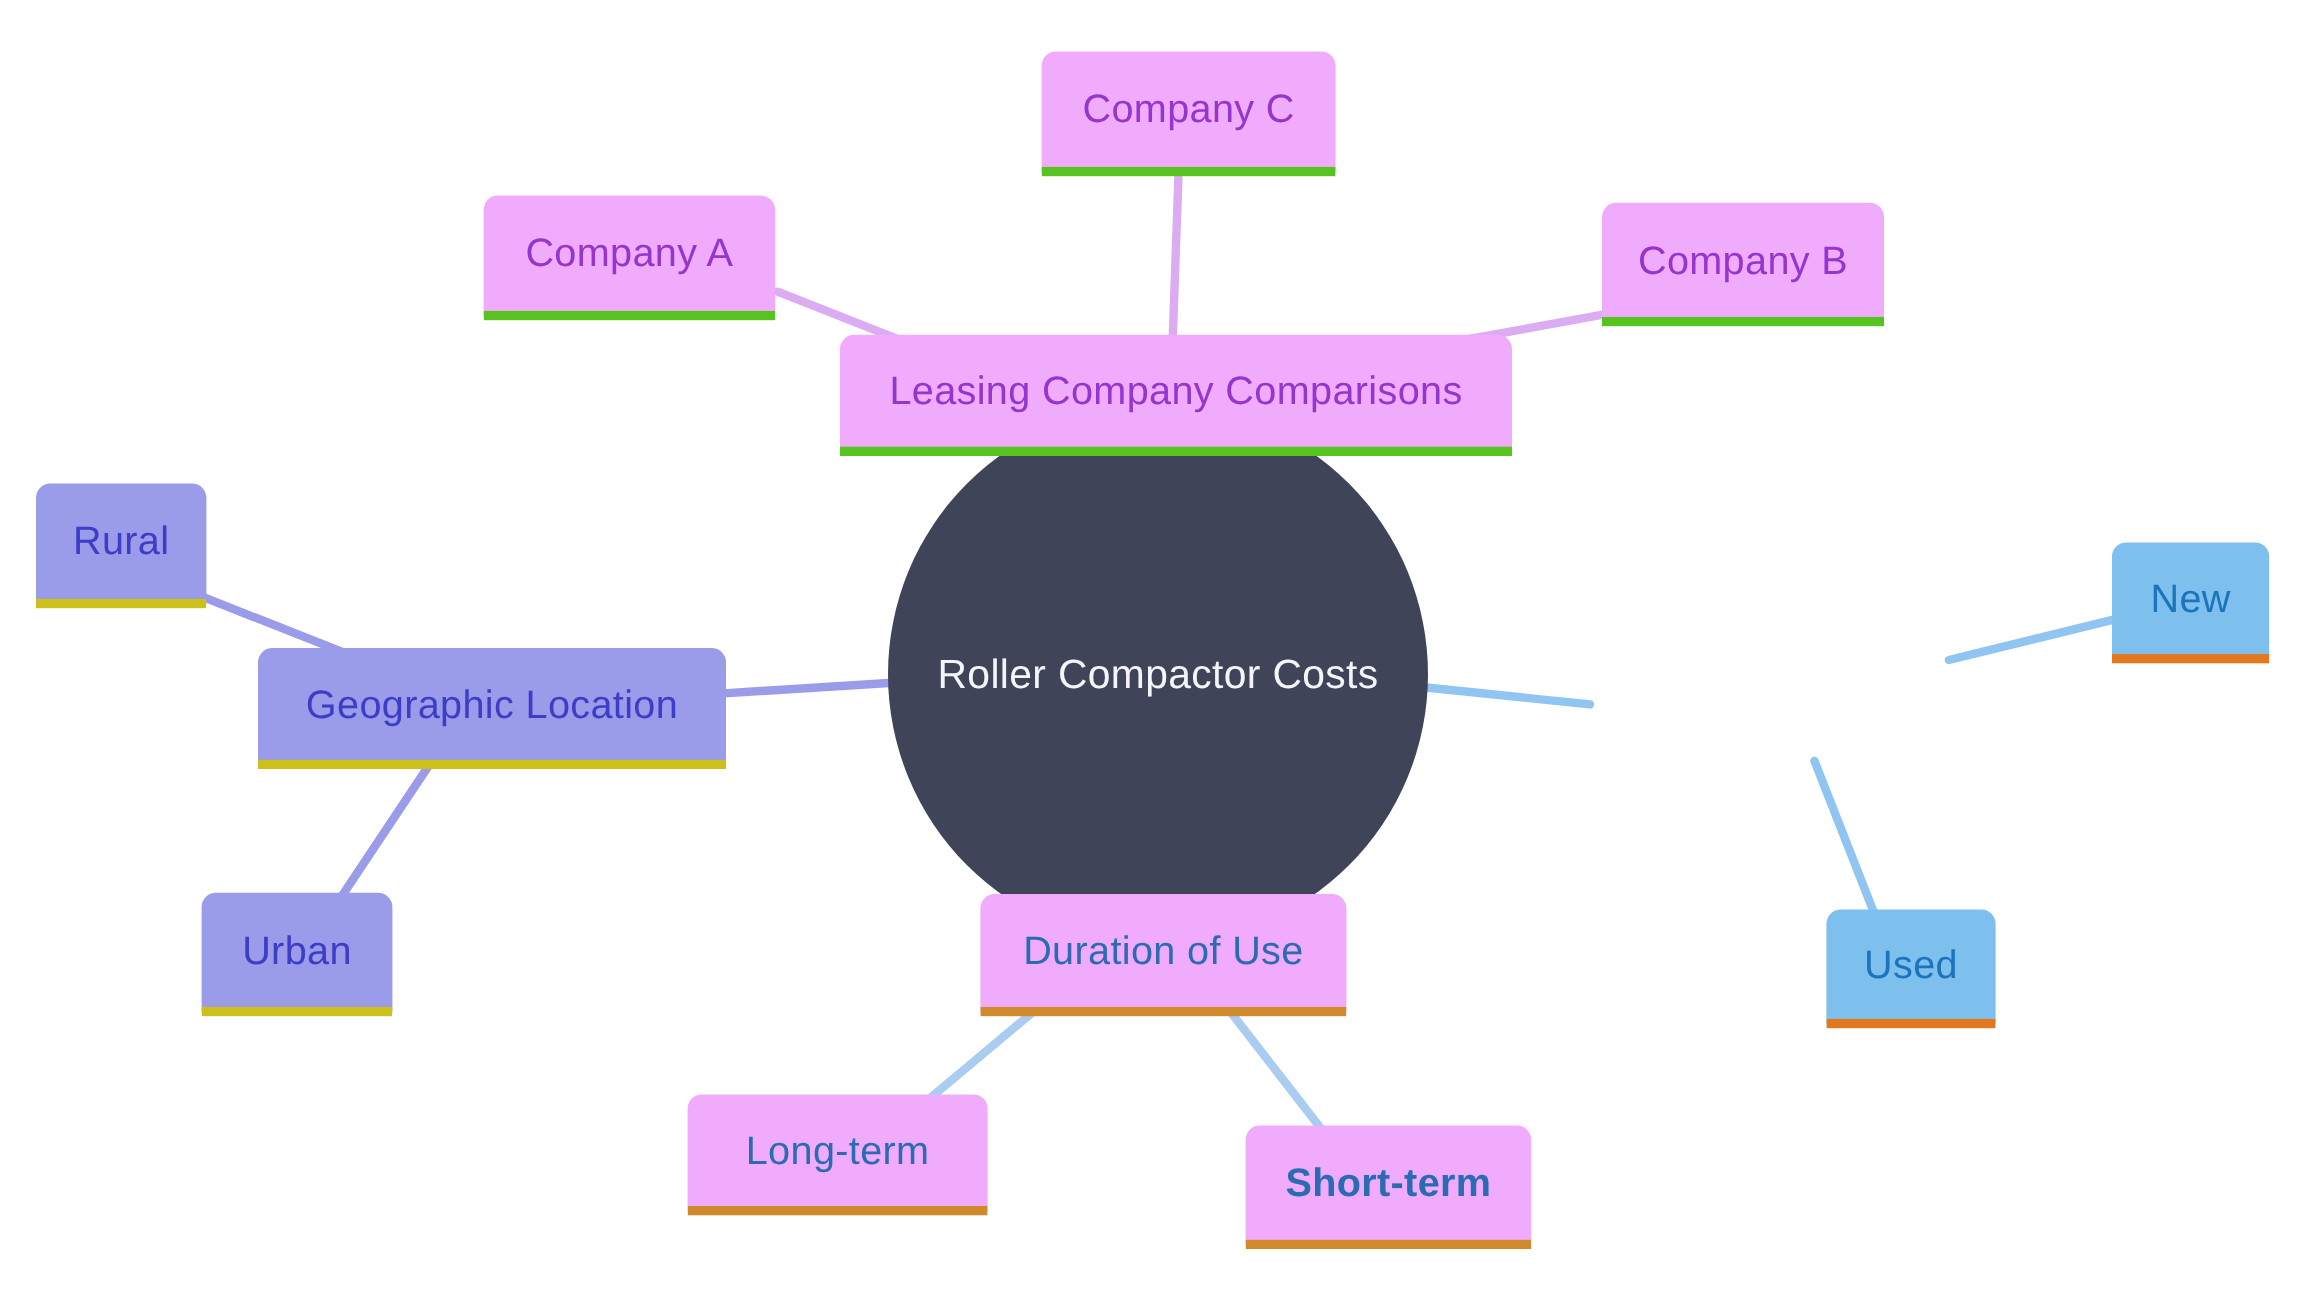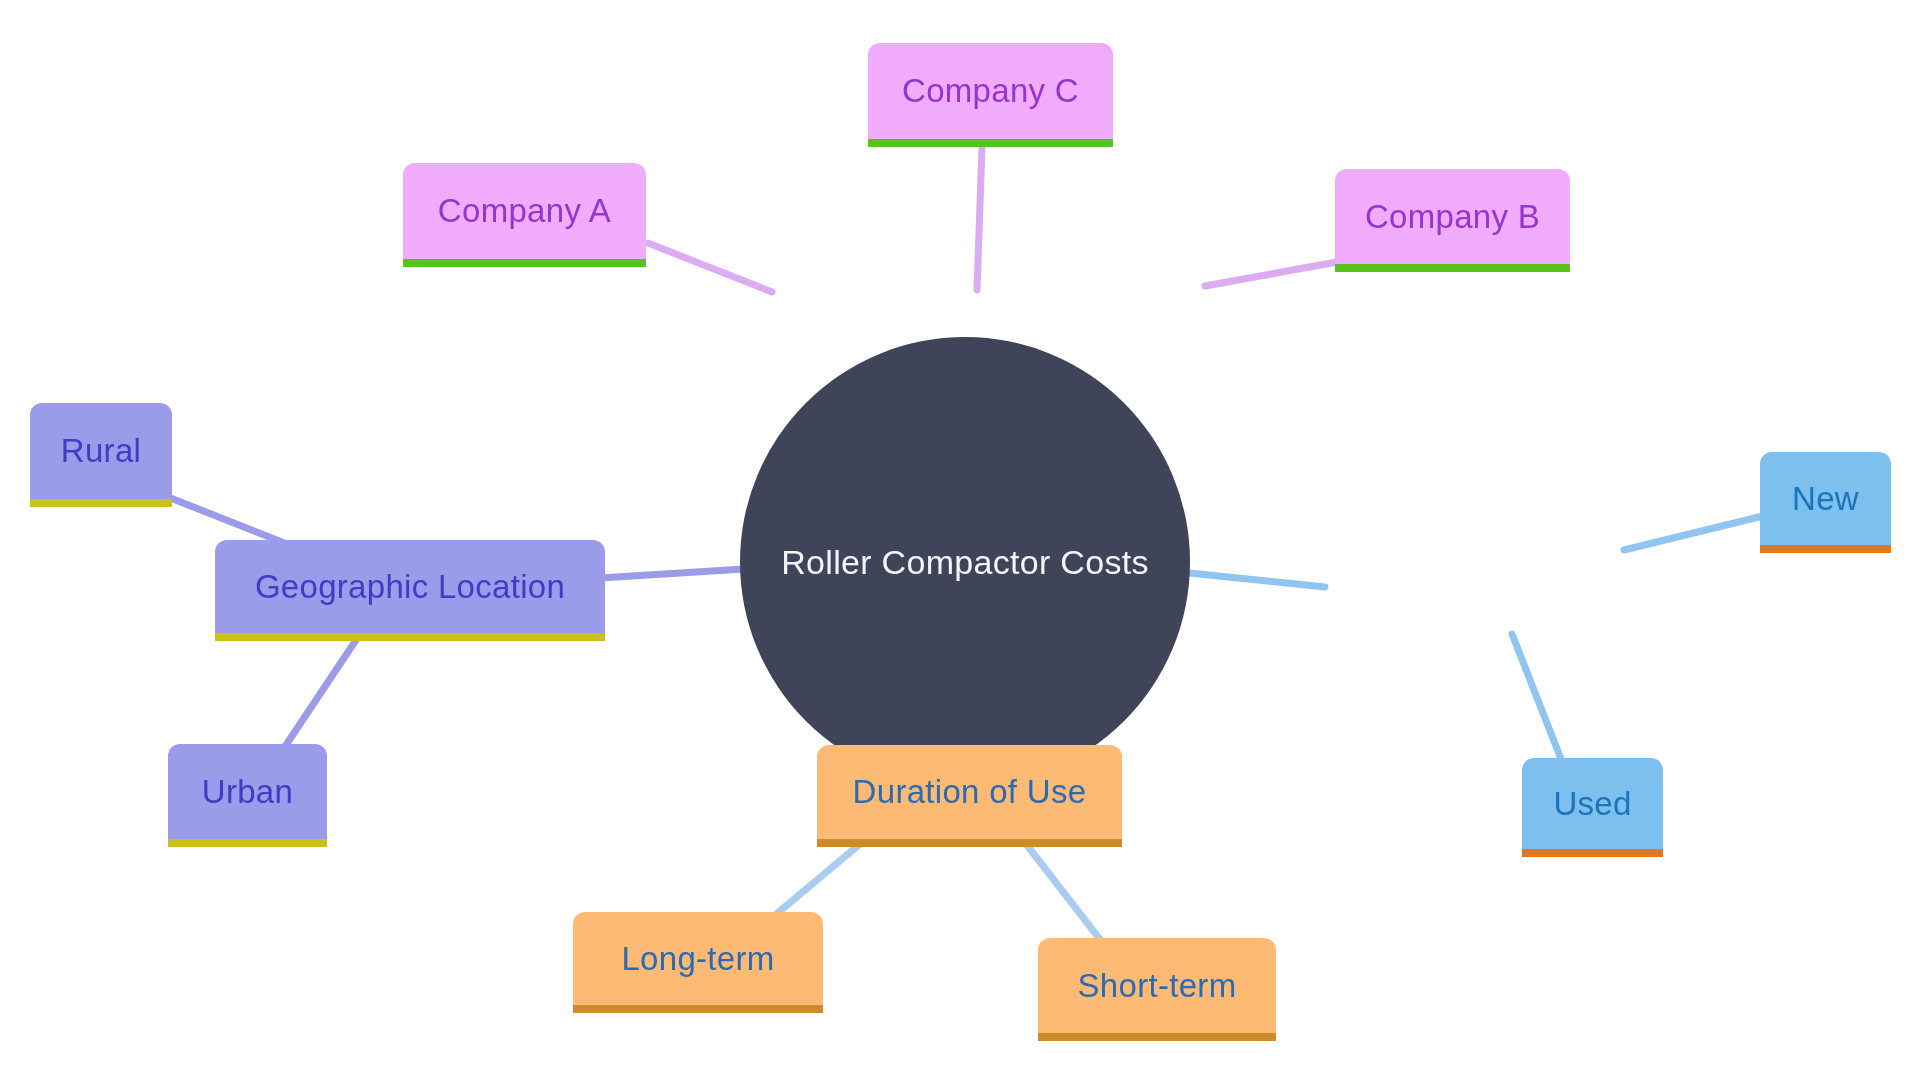--- a/index.html
+++ b/index.html
@@ -24,21 +24,21 @@
     box-sizing: border-box;
     border-radius: 12px 12px 0 0;
     display: flex; align-items: center; justify-content: center;
     font-size: 33px; letter-spacing: 0.3px;
     white-space: nowrap;
   }
   
   .cluster-leasing   { background: #f0abfc; color: #9435cd; border-bottom: 8px solid #56c31e; }
   .cluster-geo       { background: #9a9be9; color: #3d3dc7; border-bottom: 8px solid #ccc01a; }
   .cluster-equipment { background: #7dbfed; color: #1c74bd; border-bottom: 8px solid #e2771e; }
-  .cluster-duration  { background: #fdba74; color: #2b6bb4; border-bottom: 8px solid #ce8a2b; }
+  .cluster-duration  { background: #f0abfc; color: #2b6bb4; border-bottom: 8px solid #ce8a2b; }
   .edge { fill: none; stroke-width: 7; stroke-linecap: round; }
   .edge-leasing   { stroke: #dbacf2; }
   .edge-geo       { stroke: #9a9be9; }
   .edge-equipment { stroke: #8fc5f0; }
   .edge-duration  { stroke: #aaccf1; }
 </style>
 </head>
 <body>
 
 <div class="canvas">
@@ -58,20 +58,23 @@
     <line class="edge edge-equipment" x1="1512" y1="634" x2="1563" y2="764"></line>
 
     <line class="edge edge-duration" x1="860" y1="844" x2="774" y2="916"></line>
     <line class="edge edge-duration" x1="1026" y1="844" x2="1102" y2="942"></line>
   </svg>
 
   <div class="center-node">
     <span>Roller Compactor Costs</span>
   </div>
 
+  <div class="node cluster-leasing" style="left:700px; top:279px; width:560px; height:101px;">
+    <span>Leasing Company Comparisons</span>
+  </div>
   <div class="node cluster-leasing" style="left:403px; top:163px; width:243px; height:104px;">
     <span>Company A</span>
   </div>
   <div class="node cluster-leasing" style="left:868px; top:43px; width:245px; height:104px;">
     <span>Company C</span>
   </div>
   <div class="node cluster-leasing" style="left:1335px; top:169px; width:235px; height:103px;">
     <span>Company B</span>
   </div>
 
@@ -91,17 +94,17 @@
   <div class="node cluster-equipment" style="left:1522px; top:758px; width:141px; height:99px;">
     <span>Used</span>
   </div>
 
   <div class="node cluster-duration" style="left:817px; top:745px; width:305px; height:102px;">
     <span>Duration of Use</span>
   </div>
   <div class="node cluster-duration" style="left:573px; top:912px; width:250px; height:101px;">
     <span>Long-term</span>
   </div>
-  <div class="node cluster-duration" style="left:1038px; top:938px; width:238px; height:103px;">
+  <div class="node cluster-duration" style="left:1038px; top:938px; width:238px; height:103px;font-weight:bold;">
     <span>Short-term</span>
   </div>
 
 </div>
 
 </body></html>

